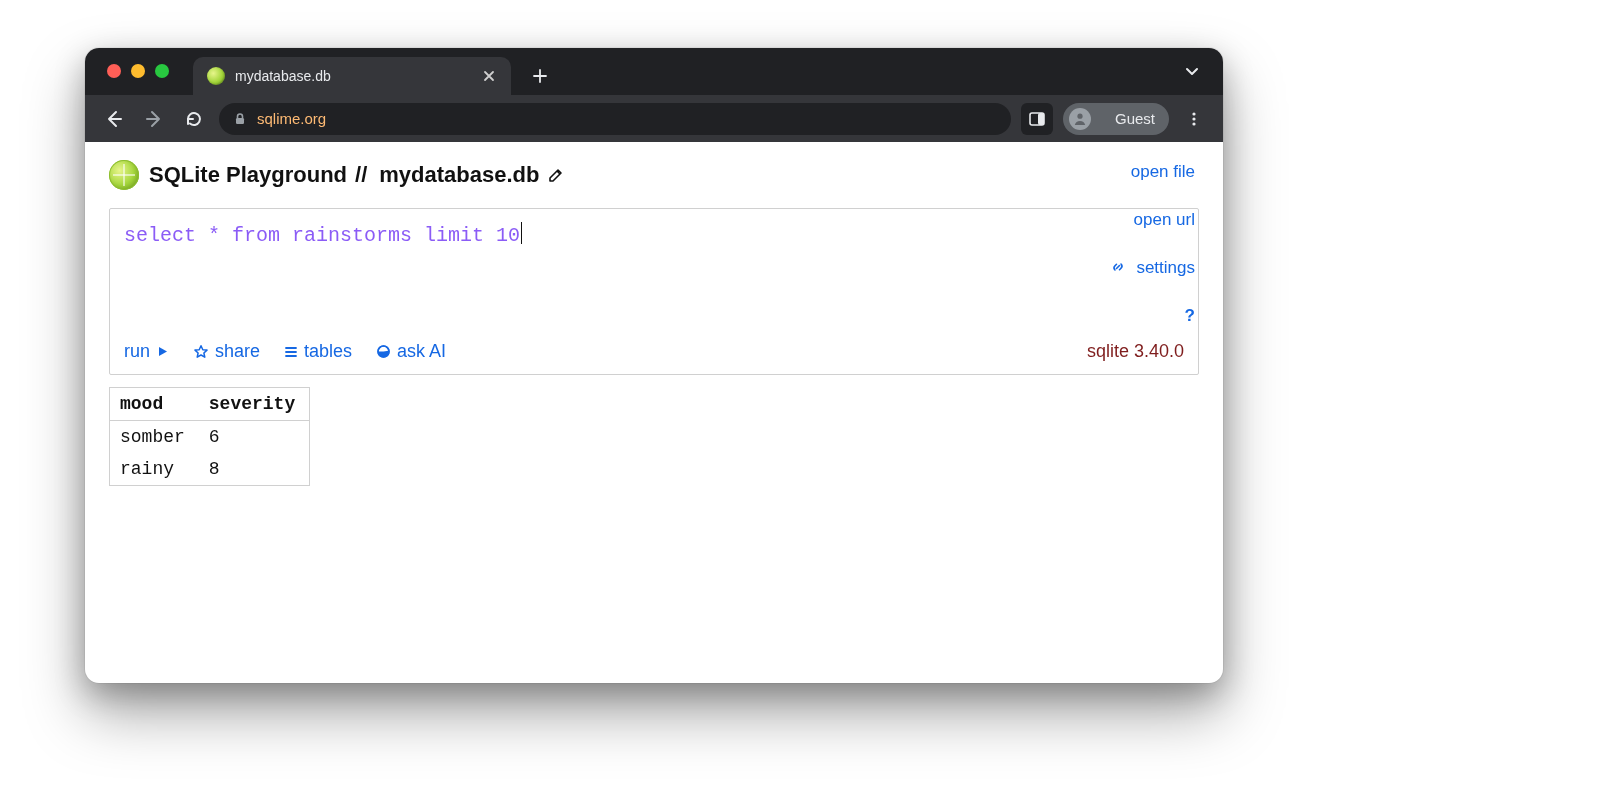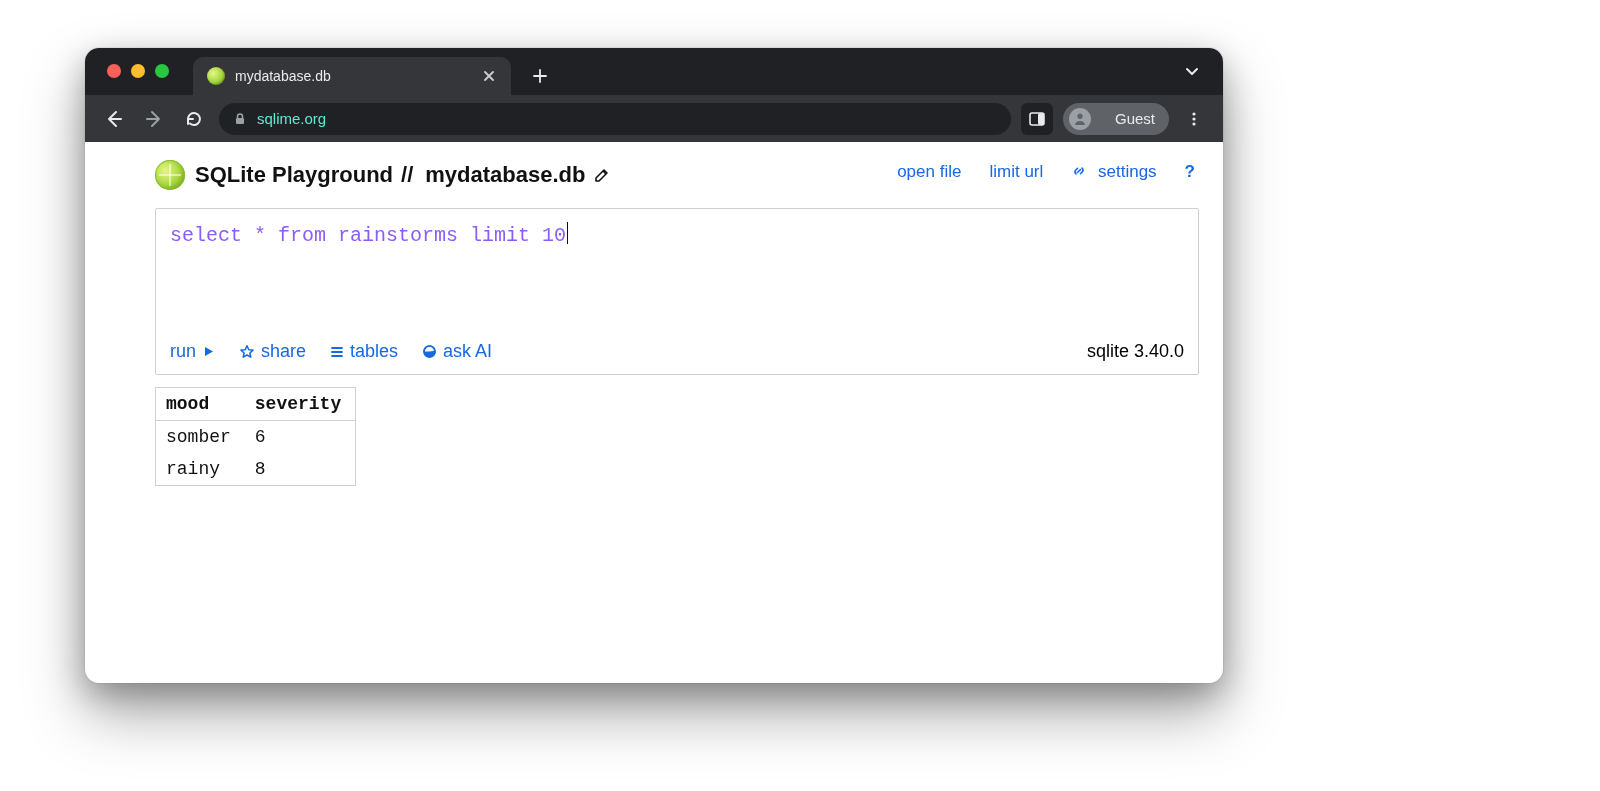--- a/index.html
+++ b/index.html
@@ -104,21 +104,21 @@
   .navbtn.enabled { color:#e8eaed; }
 
   .omnibox {
     flex: 1 1 auto;
     height: 32px;
     background: #202124;
     border-radius: 16px;
     display:flex;
     align-items:center;
     padding: 0 14px;
-    color:#5eead4;
+    color:#fdba74;
     font-size: 15px;
     gap: 10px;
   }
   .lockicn { color:#9aa0a6; display:flex; }
 
   .rightctrls {
     display:flex; align-items:center; gap:10px;
   }
   .panelbtn {
     width: 32px; height: 32px; display:flex; align-items:center; justify-content:center;
@@ -136,21 +136,20 @@
   .kebab {
     width: 30px; height: 30px; display:flex; align-items:center; justify-content:center;
     color:#e8eaed;
   }
 
   
   .page {
     position: relative;
     padding: 18px 24px;
     color:#111;
-    margin-left:46px;
   }
   .pgheader { display:flex; align-items:center; }
   .logo {
     width: 30px; height:30px; border-radius:50%;
     background: radial-gradient(circle at 35% 35%, #e7f58b, #a3d53a 55%, #7bb61f 100%);
     margin-right: 10px;
     box-shadow: inset 0 0 0 1px #8dbd2f, inset -2px -2px 4px rgba(0,0,0,0.15);
     position:relative;
   }
   .logo::before, .logo::after {
@@ -161,20 +160,21 @@
 
   .apptitle { font-size: 22px; font-weight: 700; }
   .dbname   { font-size: 22px; font-weight: 700; margin-left: 4px; }
   .slashes  { font-size: 22px; font-weight: 700; margin: 0 8px; color:#111; }
   .editicn  { margin-left: 8px; display:inline-flex; }
 
   .hdrlinks {
     position:absolute; right: 28px; top: 20px;
     display:flex; align-items:flex-end; gap: 28px;
     font-size: 17px;
+    flex-direction: column;
   }
   .hdrlinks a { color:#1668e3; text-decoration:none; cursor:pointer; }
   .linkicn { margin-right:6px; display:inline-flex; vertical-align:-2px; }
 
   
   .editor {
     margin-top: 18px;
     border: 1px solid #d0d0d0;
     border-radius: 2px;
     background:#fff;
@@ -190,21 +190,21 @@
   .sqlbox .caret-bar {
     display:inline-block; width:1px; height:22px; background:#111;
     vertical-align:-3px; margin-left:1px;
   }
   .editor-actions {
     display:flex; align-items:center; gap: 24px;
     padding: 10px 14px 12px 14px;
     font-size: 18px;
   }
   .editor-actions .lnk { color:#1668e3; cursor:pointer; display:inline-flex; align-items:center; gap:6px; }
-  .editor-actions .ver { margin-left:auto; color:#000000; }
+  .editor-actions .ver { margin-left:auto; color:#7f1d1d; }
 
   
   .status { margin-top: 14px; font-size: 18px; color:#222; }
   .tbl {
     margin-top: 12px;
     border-collapse: collapse;
     font-size: 18px;
     padding-left: 20px;
   }
   .tbl th, .tbl td {
@@ -316,21 +316,21 @@
         <span class="editicn">
           <svg width="18" height="18" viewBox="0 0 18 18">
               <path d="M3 15 L3 12 L11 4 L14 7 L6 15 Z" fill="none" stroke="#111" stroke-width="1.6" stroke-linejoin="round"></path>
               <path d="M10 5 L13 8" stroke="#111" stroke-width="1.6"></path>
             </svg>
         </span>
       </div>
 
       <div class="hdrlinks">
         <a><span>open file</span></a>
-        <a><span>limit url</span></a>
+        <a><span>open url</span></a>
         <a>
           <span class="linkicn">
             <svg width="16" height="16" viewBox="0 0 16 16">
                 <path d="M6.5 9.5 L9.5 6.5 M5 11 a3 3 0 0 1 0-4.2 l1.5-1.5 M11 5 a3 3 0 0 1 0 4.2 L9.5 10.7" stroke="#1668e3" stroke-width="1.6" fill="none" stroke-linecap="round"></path>
               </svg>
           </span>
           <span>settings</span>
         </a>
         <a style="font-weight:700;"><span>?</span></a>
       </div>

